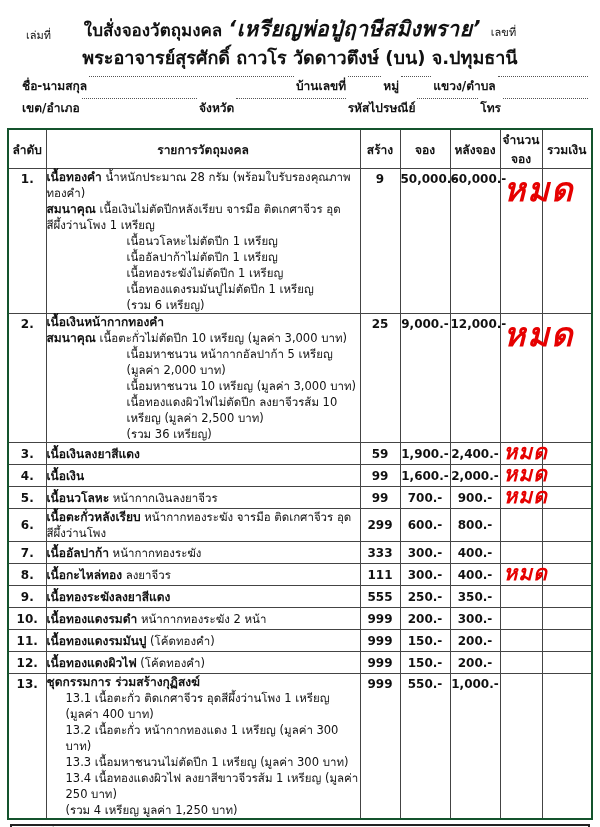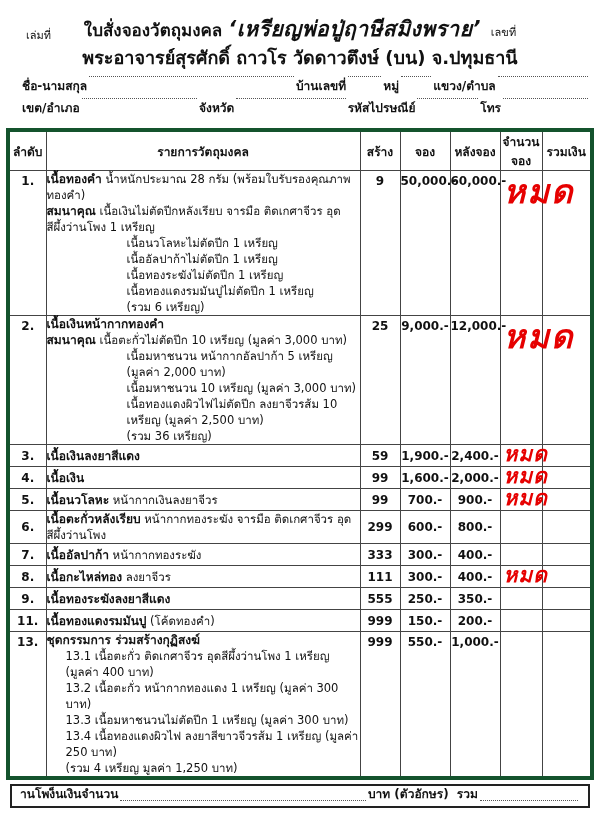--- a/index.html
+++ b/index.html
@@ -17,21 +17,21 @@
   .no-label{font-size:11px;font-weight:normal;margin-left:4px;}
   .title-line2{font-size:18px;font-weight:bold;line-height:24px;}
   
   .fields{padding:6px 10px 0 22px;}
   .frow{display:flex;align-items:flex-start;height:22px;font-weight:bold;font-size:12px;}
   .dotfill{flex:1;border-bottom:1.6px dotted #555;margin:0 2px 3px 2px;min-width:18px;}
   .dotfill.w1{flex:3.4}.dotfill.w2{flex:.55}.dotfill.w3{flex:.5}.dotfill.w4{flex:1.5}
   .dotfill.d1{flex:1.9}.dotfill.d2{flex:1.8}.dotfill.d3{flex:1.0}.dotfill.d4{flex:1.4}
   
   table.items{border-collapse:collapse;margin:8px auto 0 auto;width:584px;table-layout:fixed;}
-  table.items{border:4px solid #14532d;}
+  table.items{border:2px solid #14532d;}
   table.items td,table.items th{border:1px solid #444;padding:0;}
   th.h{font-size:12px;font-weight:bold;height:20px;text-align:center;}
   td.no{font-weight:bold;text-align:center;font-size:12px;}
   td.desc{padding:1px 4px 1px 6px;font-size:11.5px;line-height:16px;}
   td.numc{text-align:center;font-weight:bold;font-size:12px;}
   tr.single{height:22px;}
   tr.tall td.numc{vertical-align:top;padding-top:3px;}
   tr.tall td.no{vertical-align:top;padding-top:3px;}
   td.desc .ln b{font-size:12px;}
   td.desc .ln.ind1{padding-left:80px;}
@@ -224,23 +224,45 @@
           <td class="desc">
             <div class="ln"><b>เนื้อทองระฆังลงยาสีแดง</b></div>
           </td>
           <td class="numc">555</td>
           <td class="numc">250.-</td>
           <td class="numc">350.-</td>
           <td class="stampcell"></td>
           <td></td>
         </tr>
         <tr class="single">
+          <td class="no">10.</td>
+          <td class="desc">
+            <div class="ln"><b>เนื้อทองแดงรมดำ</b> หน้ากากทองระฆัง 2 หน้า</div>
+          </td>
+          <td class="numc">999</td>
+          <td class="numc">200.-</td>
+          <td class="numc">300.-</td>
+          <td class="stampcell"></td>
+          <td></td>
+        </tr>
+        <tr class="single">
           <td class="no">11.</td>
           <td class="desc">
             <div class="ln"><b>เนื้อทองแดงรมมันปู</b> (โค้ดทองคำ)</div>
+          </td>
+          <td class="numc">999</td>
+          <td class="numc">150.-</td>
+          <td class="numc">200.-</td>
+          <td class="stampcell"></td>
+          <td></td>
+        </tr>
+        <tr class="single">
+          <td class="no">12.</td>
+          <td class="desc">
+            <div class="ln"><b>เนื้อทองแดงผิวไฟ</b> (โค้ดทองคำ)</div>
           </td>
           <td class="numc">999</td>
           <td class="numc">150.-</td>
           <td class="numc">200.-</td>
           <td class="stampcell"></td>
           <td></td>
         </tr>
         <tr class="tall" style="height: 120px;">
           <td class="no">13.</td>
           <td class="desc">

